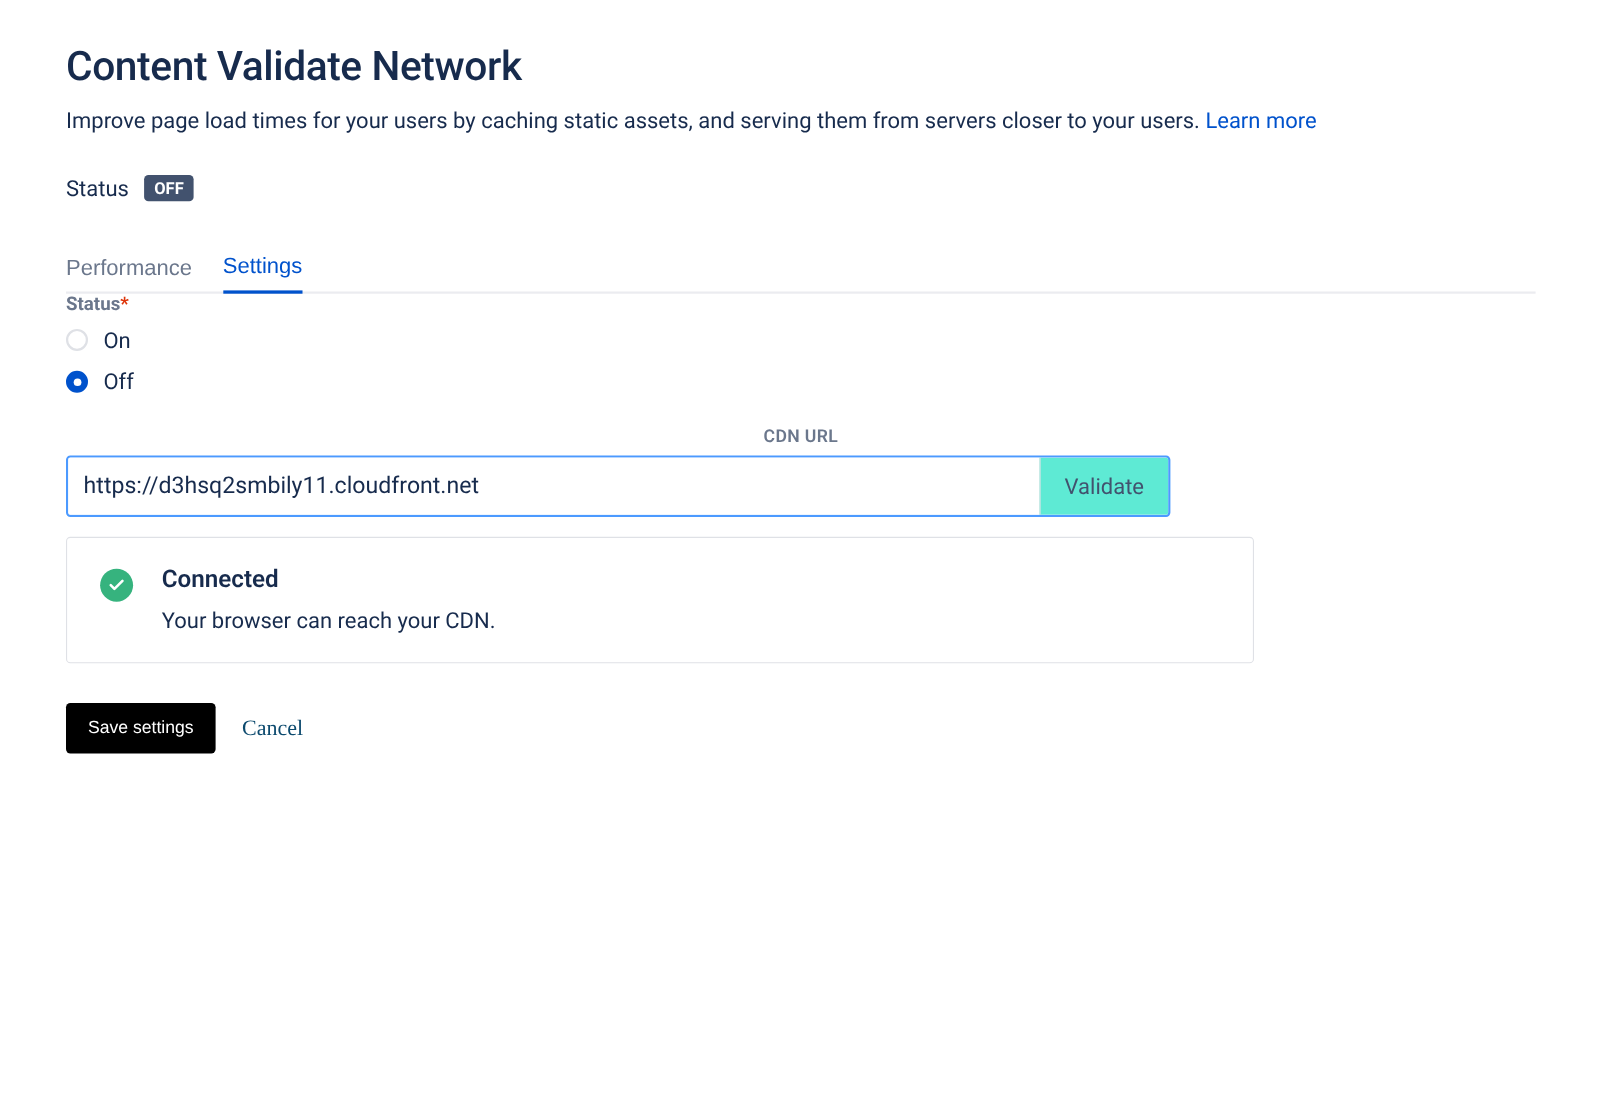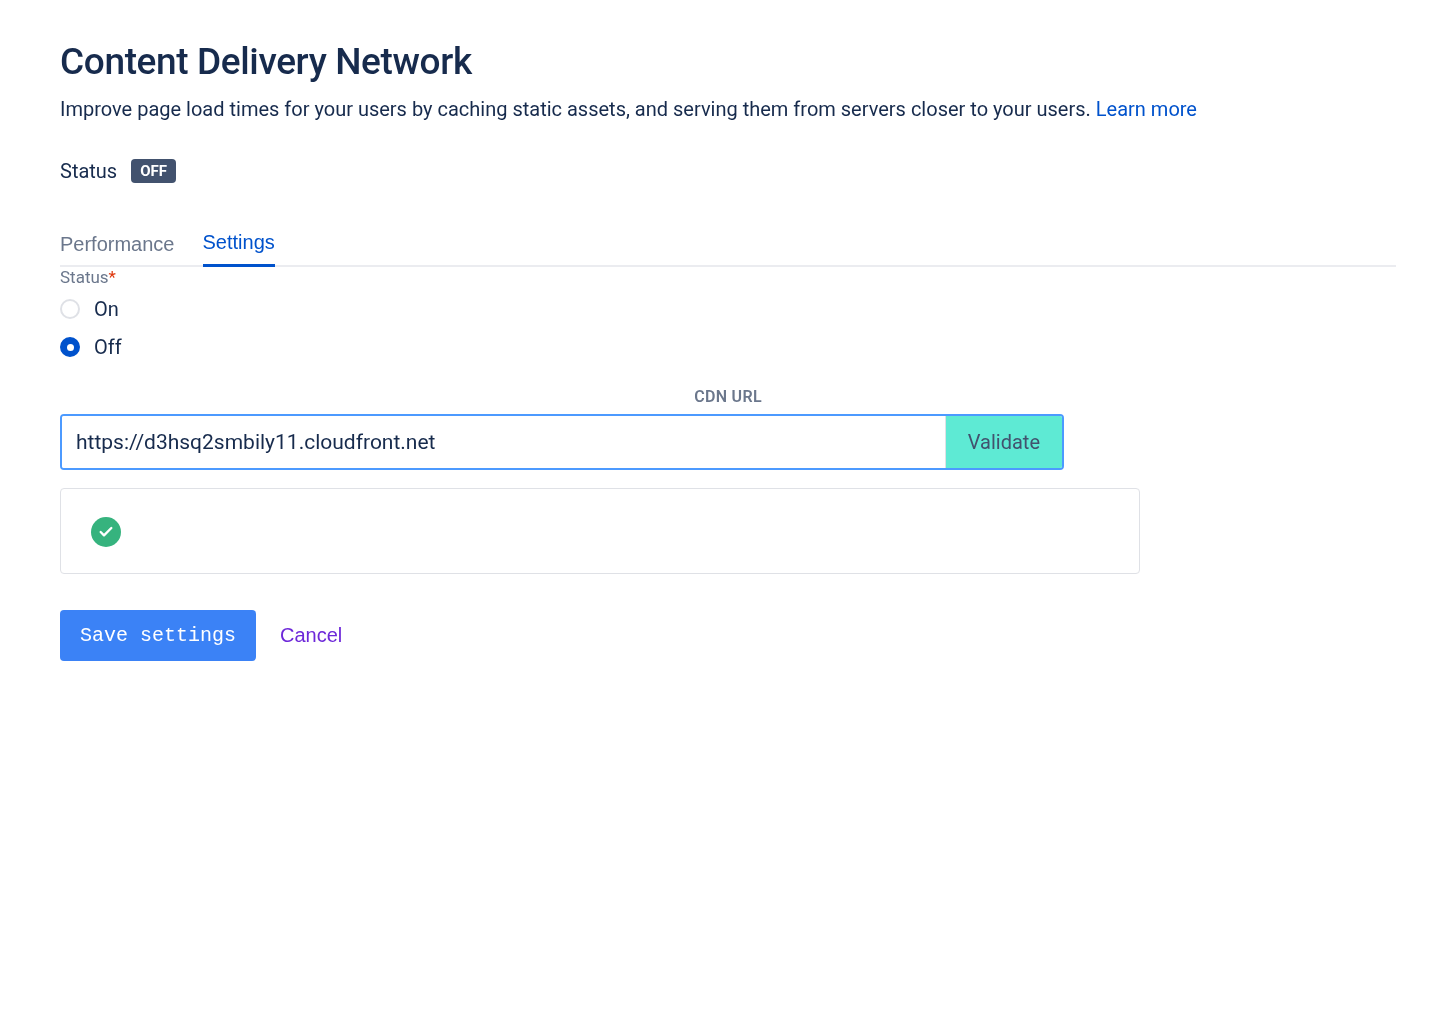--- a/index.html
+++ b/index.html
@@ -62,21 +62,21 @@
       background: none;
       margin-bottom: -2px;
     }
     .tab.active {
       color: #0052CC;
       border-bottom: 3px solid #0052CC;
       font-weight: 500;
     }
     .field-label {
       font-size: 17px;
-      font-weight: 400;
+      font-weight: 700;
       color: #6B778C;
       margin-bottom: 10px;
       display: block;
     }
     .required {
       color: #DE350B;
     }
     .radio-group {
       margin-bottom: 28px;
     }
@@ -187,42 +187,42 @@
     .message-text {
       font-size: 20px;
       color: #172B4D;
     }
     .button-row {
       display: flex;
       gap: 24px;
       align-items: center;
     }
     .btn-primary {
-      background: #3b82f6;
+      background: #000000;
       color: #ffffff;
       border: none;
       padding: 14px 20px;
-      font-size: 20px;
-      border-radius: 4px;
-      cursor: pointer;
-      font-family: Liberation Mono, monospace;
+      font-size: 16px;
+      border-radius: 4px;
+      cursor: pointer;
+      font-family: Liberation Sans, sans-serif;
     }
     .btn-link {
       background: none;
       border: none;
-      color: #6d28d9;
-      font-size: 20px;
-      cursor: pointer;
-      font-family: Liberation Sans, sans-serif;
+      color: #0c4a6e;
+      font-size: 20px;
+      cursor: pointer;
+      font-family: Liberation Serif, serif;
     }
   </style>
 </head>
 <body>
 
-<h1>Content Delivery Network</h1>
+<h1>Content Validate Network</h1>
 
 <p class="description">
   <span>Improve page load times for your users by caching static assets, and serving them from servers closer to your users. </span><a href="#">Learn more</a>
 </p>
 
 <div class="status-row">
   <span class="status-label">Status</span>
   <span class="badge">OFF</span>
 </div>
 
@@ -253,19 +253,23 @@
     <input type="text" class="url-input" value="https://d3hsq2smbily11.cloudfront.net" style="">
     <button class="validate-btn">Validate</button>
   </div>
 
   <div class="message-card">
     <span class="check-icon">
       <svg viewBox="0 0 24 24" fill="none" stroke="#ffffff" stroke-width="3.5" stroke-linecap="round" stroke-linejoin="round">
         <polyline points="20 6 9 17 4 12"></polyline>
       </svg>
     </span>
+    <div class="message-content">
+      <div class="message-title">Connected</div>
+      <div class="message-text">Your browser can reach your CDN.</div>
+    </div>
   </div>
 
   <div class="button-row">
     <button class="btn-primary">Save settings</button>
     <button class="btn-link">Cancel</button>
   </div>
 </div>
 
 </body></html>

